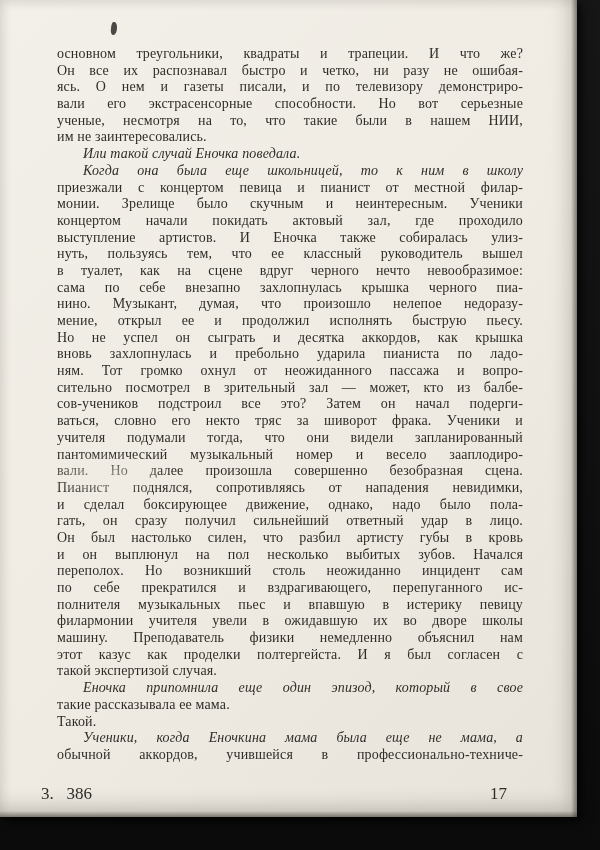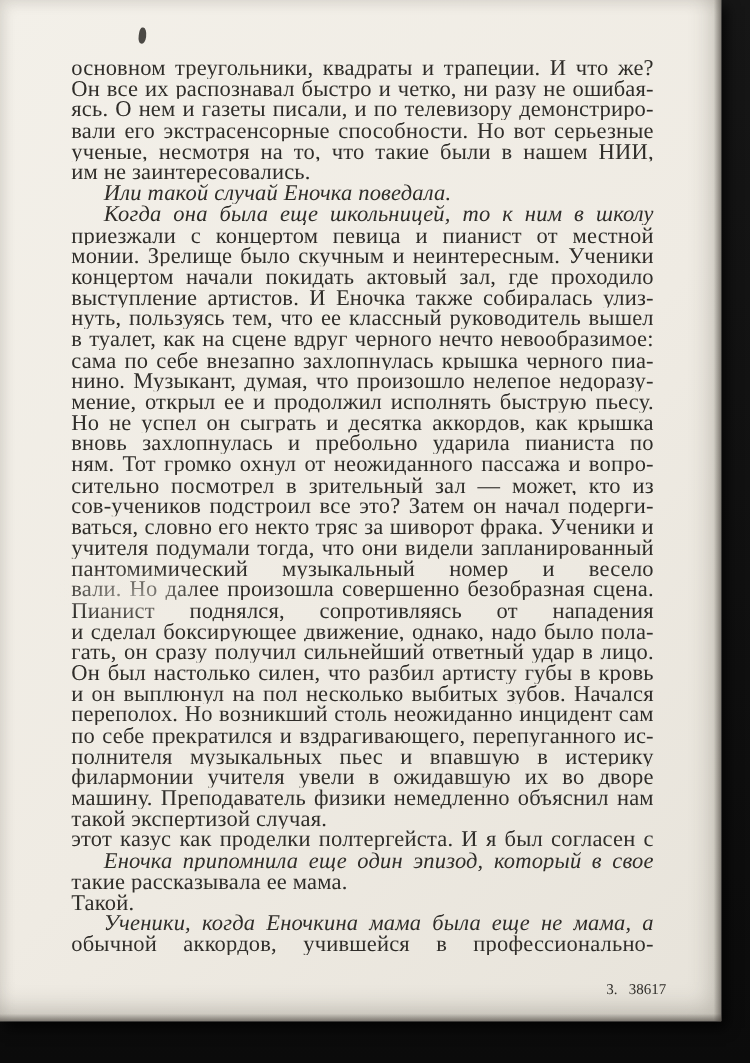--- a/index.html
+++ b/index.html
@@ -50,21 +50,21 @@
     border-radius: 40% 60% 50% 50%;
     transform: rotate(8deg);
     opacity: 0.85;
   }
   .text-block {
     position: absolute;
     left: 57px;
     top: 46px;
     width: 466px;
     color: #2f2d29;
-    font-size: 18px;
+    font-size: 14px;
     line-height: 16.7px;
     letter-spacing: 0.15px;
   }
   .line {
     text-align: justify;
     text-align-last: justify;
     white-space: normal;
     height: 16.7px;
     overflow: hidden;
   }
@@ -79,27 +79,27 @@
     position: absolute;
     left: 40px;
     top: 452px;
     width: 130px;
     height: 48px;
     background: radial-gradient(ellipse at center, rgba(239,235,227,0.55) 0%, rgba(239,235,227,0) 70%);
     pointer-events: none;
   }
   .footer {
     position: absolute;
-    left: 67px;
+    left: 41px;
     top: 784px;
     width: 466px;
     display: flex;
-    justify-content: flex-end;
+    justify-content: space-between;
     color: #2f2d29;
-    font-size: 12px;
+    font-size: 17px;
   }
   .footer .sig {
     white-space: pre;
   }
 </style>
 </head>
 <body>
 
 <div class="scan">
   <div class="page">
@@ -134,22 +134,22 @@
         <div class="line">Пианист поднялся, сопротивляясь от нападения невидимки,</div>
         <div class="line">и сделал боксирующее движение, однако, надо было пола-</div>
         <div class="line">гать, он сразу получил сильнейший ответный удар в лицо.</div>
         <div class="line">Он был настолько силен, что разбил артисту губы в кровь</div>
         <div class="line">и он выплюнул на пол несколько выбитых зубов. Начался</div>
         <div class="line">переполох. Но возникший столь неожиданно инцидент сам</div>
         <div class="line">по себе прекратился и вздрагивающего, перепуганного ис-</div>
         <div class="line">полнителя музыкальных пьес и впавшую в истерику певицу</div>
         <div class="line">филармонии учителя увели в ожидавшую их во дворе школы</div>
         <div class="line">машину. Преподаватель физики немедленно объяснил нам</div>
+        <div class="line">этот казус как проделки полтергейста. И я был согласен с</div>
         <div class="line end">такой экспертизой случая.</div>
-        <div class="line">этот казус как проделки полтергейста. И я был согласен с</div>
         <div class="line indent">Еночка припомнила еще один эпизод,   который в свое</div>
         <div class="line end">такие рассказывала ее мама.</div>
         <div class="line end">Такой.</div>
         <div class="line indent">Ученики, когда Еночкина мама была еще не мама, а</div>
         <div class="line">обычной аккордов, учившейся в профессионально-техниче-</div>
       </div>
     <div class="fade-smudge"></div>
     <div class="footer">
       <span class="sig">3.   386</span>
       <span>17</span>

